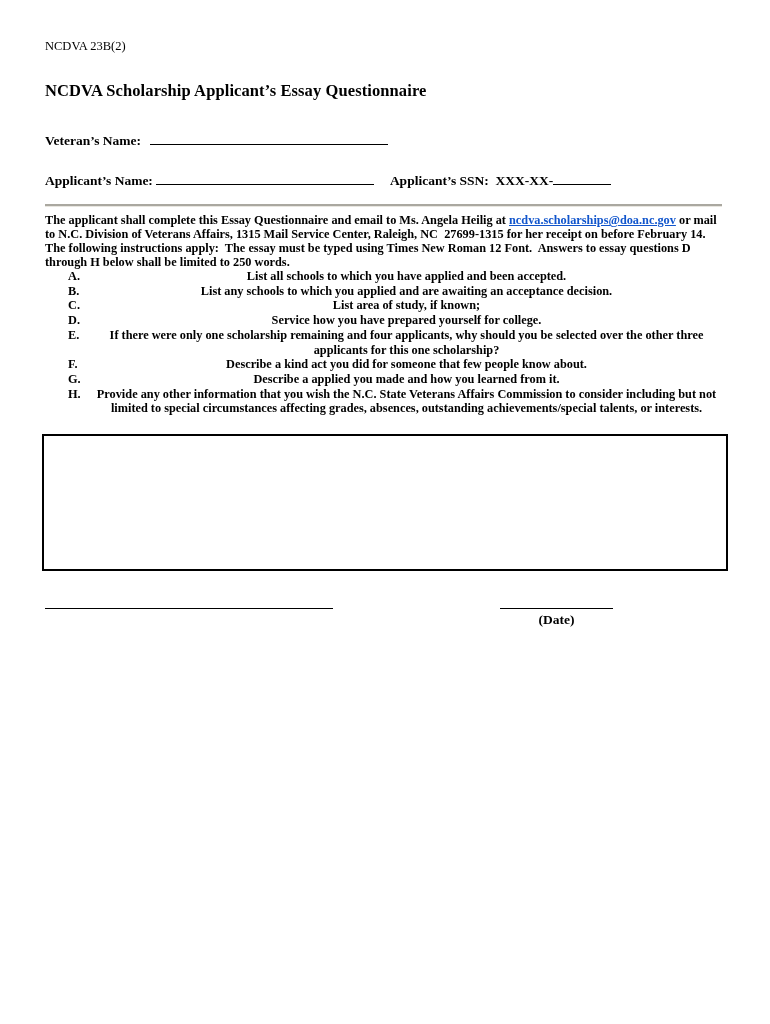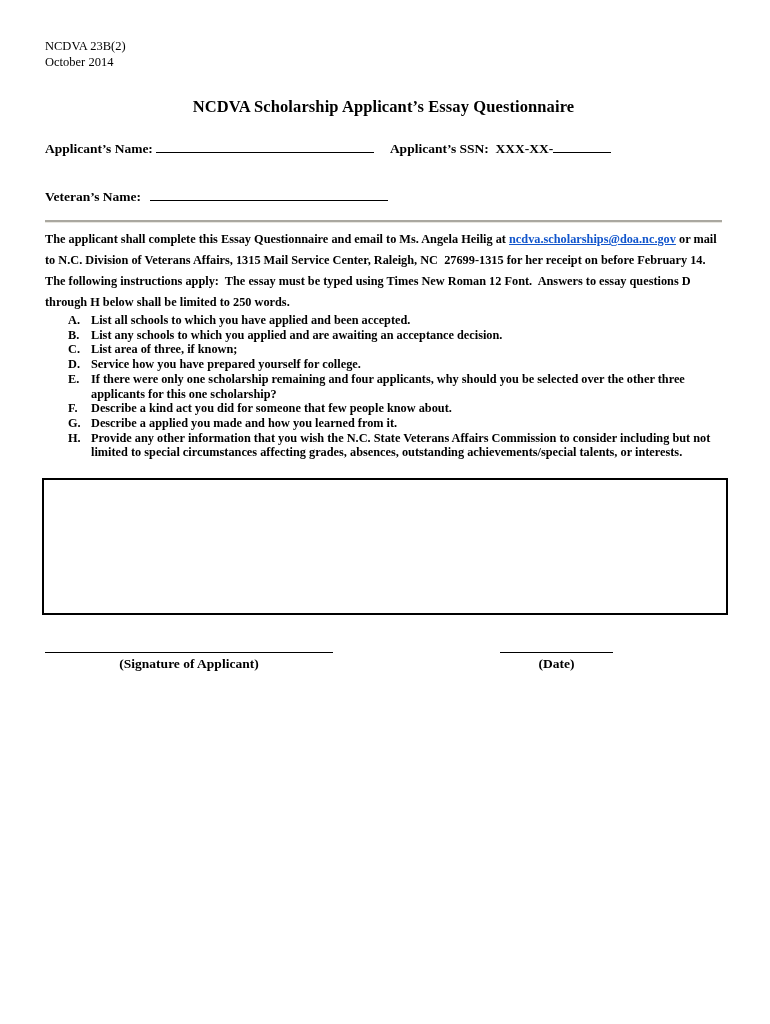--- a/index.html
+++ b/index.html
@@ -11,21 +11,21 @@
     color: #000000;
     position: relative;
     overflow: hidden;
   }
   .page {
     padding: 38px 44px 0 45px;
     width: 766px;
   }
   .form-ref { font-size: 12.5px; line-height: 16px; font-weight: 400; }
   .doc-title {
-    text-align: center;
+    text-align: left;
     font-weight: 700;
     font-size: 16.5px;
     margin-top: 27px;
     letter-spacing: 0.1px;
   }
   .field-row {
     font-weight: 700;
     font-size: 13.5px;
     white-space: pre;
   }
@@ -44,41 +44,41 @@
   .divider {
     margin-top: 15px;
     height: 3px;
     border-top: 2px solid #aaa8a0;
     border-bottom: 1px solid #e8e6e0;
   }
   .instructions {
     margin-top: 6px;
     font-weight: 700;
     font-size: 12.3px;
-    line-height: 21px;
+    line-height: 14px;
     white-space: pre-wrap;
   }
   .email-link {
     color: #1155CC;
     text-decoration: underline;
     cursor: pointer;
   }
   .q-list { margin-top: 0; }
   .q-row {
     display: flex;
     font-weight: 700;
     font-size: 12.3px;
     line-height: 14.7px;
   }
   .q-letter {
     width: 23px;
     margin-left: 23px;
     flex: 0 0 auto;
   }
-  .q-text { flex: 1 1 auto; }
+  .q-text { flex: 1 1 auto; text-align: center; }
   .essay-box {
     margin-top: 18px;
     margin-left: -3px;
     width: 686px;
     height: 137px;
     border: 2px solid #000;
     background: #ffffff;
   }
   .certify {
     margin-top: 15px;
@@ -105,45 +105,44 @@
     font-size: 13.5px;
   }
 </style>
 </head>
 <body>
 
 <div class="page">
 
   <div class="form-ref">
     <div>NCDVA 23B(2)</div>
-    <div>October 2014</div>
   </div>
 
   <div class="doc-title">NCDVA Scholarship Applicant’s Essay Questionnaire</div>
 
+  <div class="field-row row-veteran"><span>Veteran’s Name: </span><span class="u-line w-veteran"></span></div>
+
   <div class="field-row row-applicant"><span>Applicant’s Name:</span><span class="u-line w-applicant"></span><span class="ssn-group">Applicant’s SSN:  XXX-XX-</span><span class="u-line w-ssn"></span></div>
-
-  <div class="field-row row-veteran"><span>Veteran’s Name: </span><span class="u-line w-veteran"></span></div>
 
   <div class="divider"></div>
 
   <div class="instructions"><span>The applicant shall complete this Essay Questionnaire and email to Ms. Angela Heilig at </span><a class="email-link">ncdva.scholarships@doa.nc.gov</a><span> or mail to N.C. Division of Veterans Affairs, 1315 Mail Service Center, Raleigh, NC  27699-1315 for her receipt on before February 14.  The following instructions apply:  The essay must be typed using Times New Roman 12 Font.  Answers to essay questions D through H below shall be limited to 250 words.</span></div>
 
   <div class="q-list">
     <div class="q-row">
         <span class="q-letter">A.</span>
         <span class="q-text">List all schools to which you have applied and been accepted.</span>
       </div>
     <div class="q-row">
         <span class="q-letter">B.</span>
         <span class="q-text">List any schools to which you applied and are awaiting an acceptance decision.</span>
       </div>
     <div class="q-row">
         <span class="q-letter">C.</span>
-        <span class="q-text">List area of three, if known;</span>
+        <span class="q-text">List area of study, if known;</span>
       </div>
     <div class="q-row">
         <span class="q-letter">D.</span>
         <span class="q-text">Service how you have prepared yourself for college.</span>
       </div>
     <div class="q-row">
         <span class="q-letter">E.</span>
         <span class="q-text">If there were only one scholarship remaining and four applicants, why should you be selected over the other three applicants for this one scholarship?</span>
       </div>
     <div class="q-row">
@@ -159,21 +158,20 @@
         <span class="q-text">Provide any other information that you wish the N.C. State Veterans Affairs Commission to consider including but not limited to special circumstances affecting grades, absences, outstanding achievements/special talents, or interests.</span>
       </div>
   </div>
 
   <div class="essay-box"></div>
 
 
   <div class="sig-row">
     <div class="sig-col">
       <span class="sig-line"></span>
-      <div class="sig-label">(Signature of Applicant)</div>
     </div>
     <div class="date-col">
       <span class="sig-line"></span>
       <div class="sig-label">(Date)</div>
     </div>
   </div>
 
 </div>
 
 </body></html>

